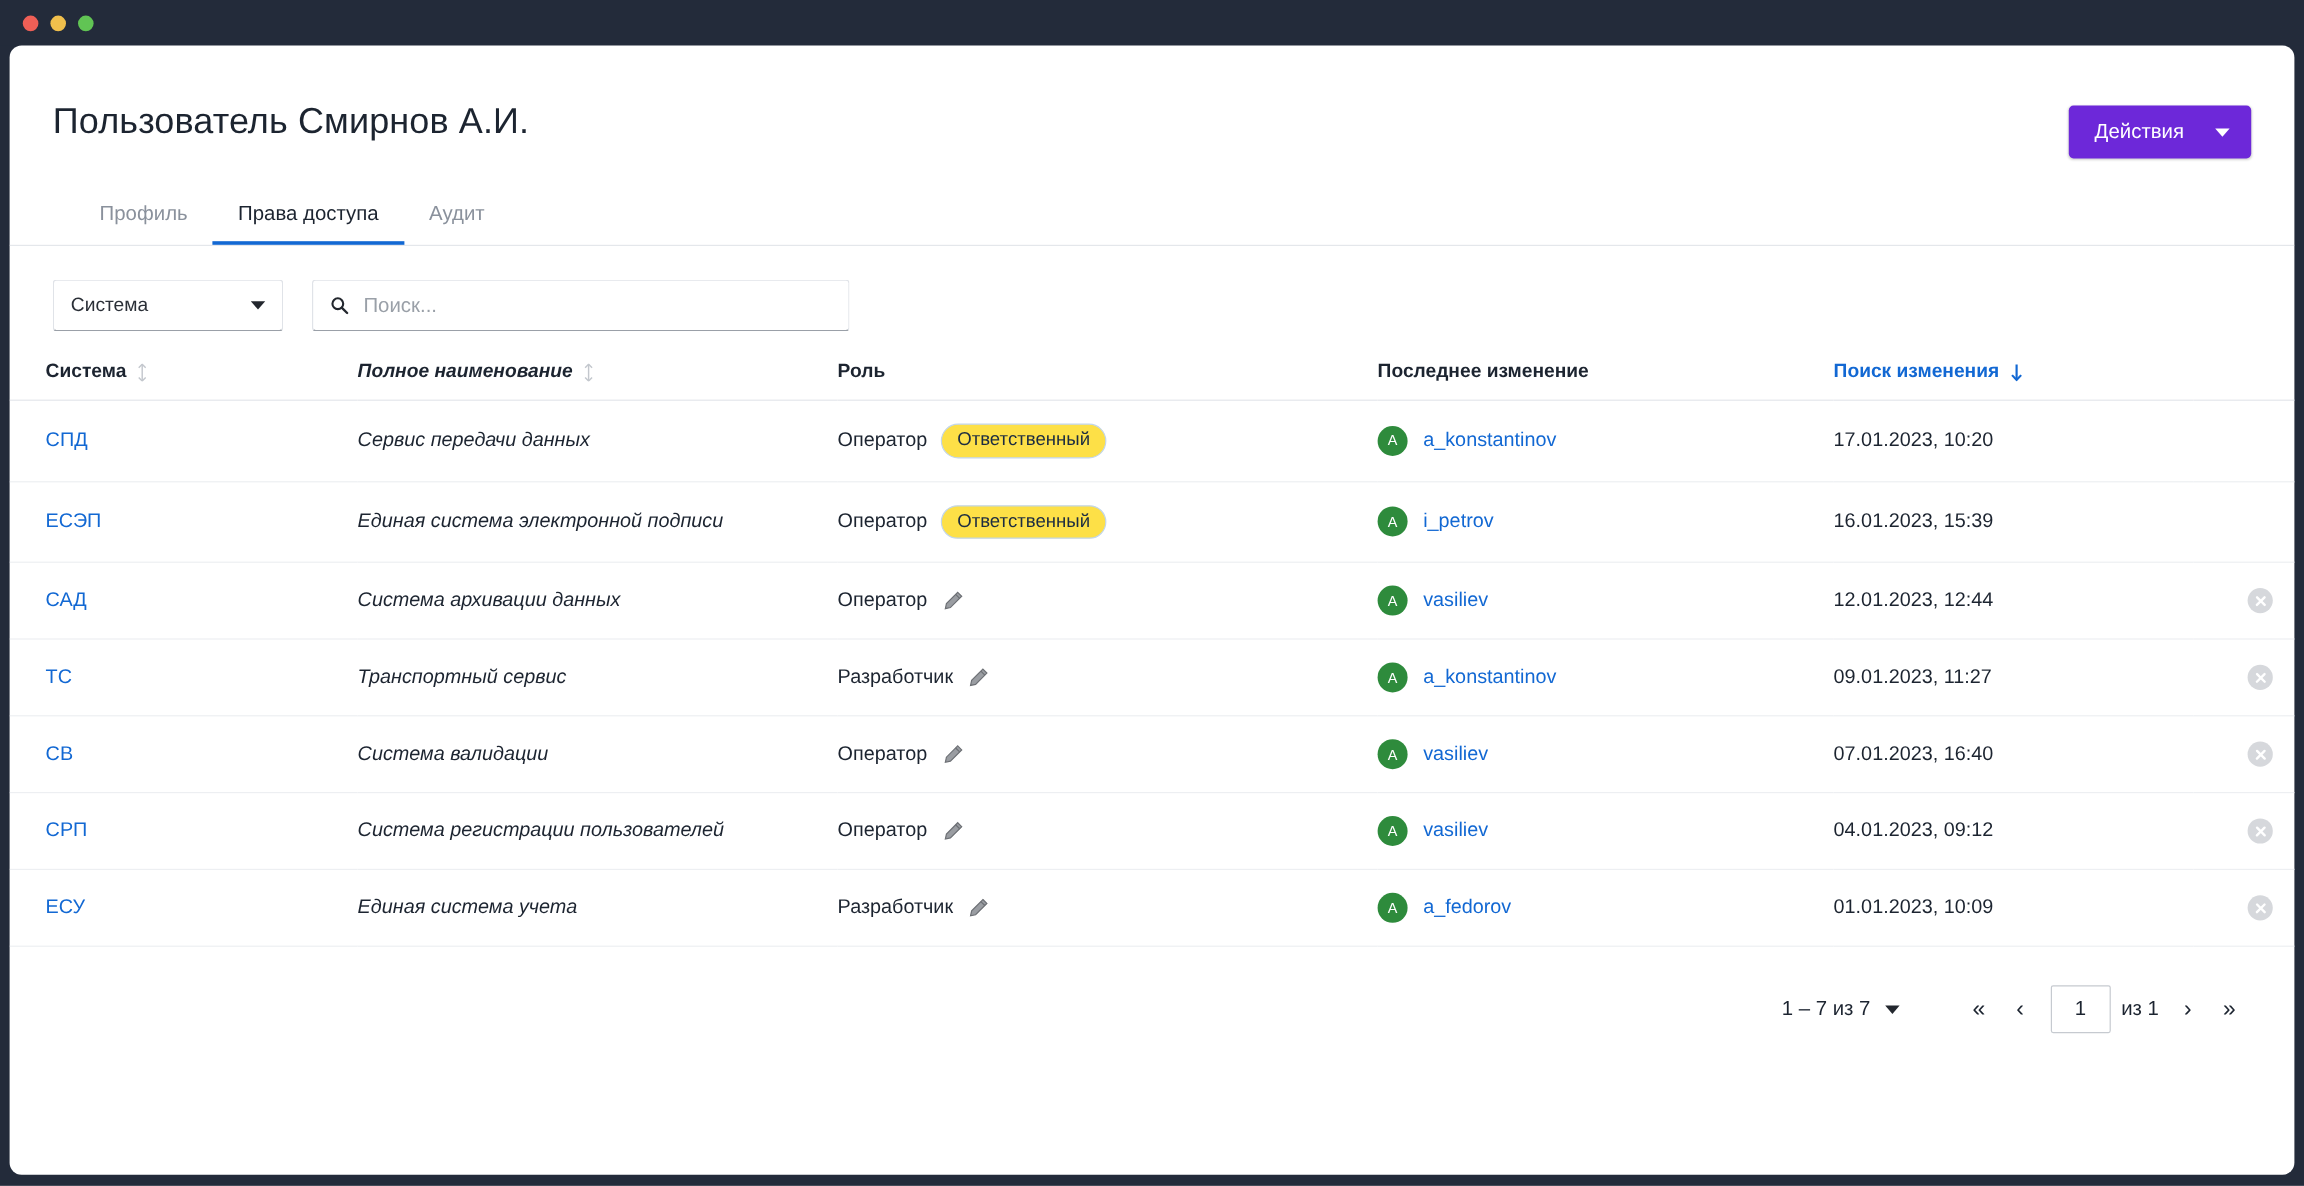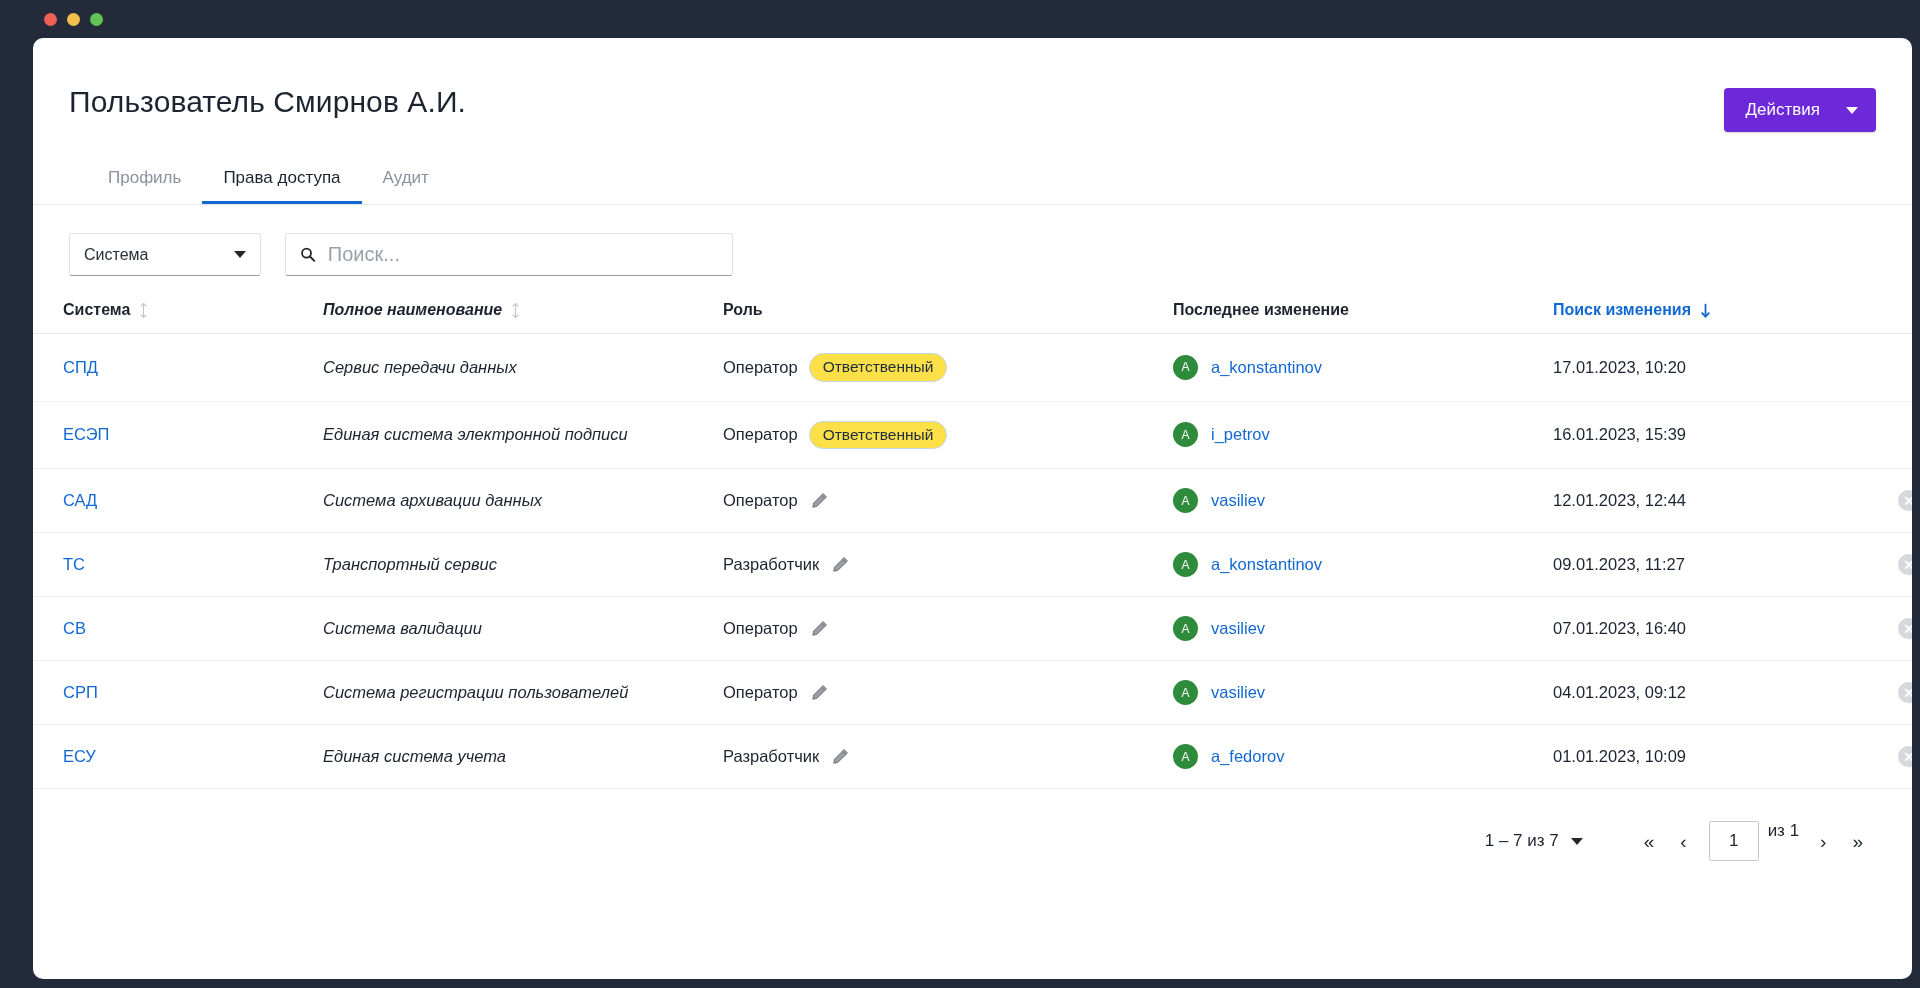--- a/index.html
+++ b/index.html
@@ -17,21 +17,20 @@
     -webkit-font-smoothing: antialiased;
   }
 
   
   .window {
     position: absolute;
     inset: 0;
     background: #232b3a;
     display: flex;
     flex-direction: column;
-    margin-left: 25px;
   }
 
   .titlebar {
     height: 38px;
     flex: 0 0 38px;
     display: flex;
     align-items: center;
     padding-left: 19px;
     gap: 10px;
     background: #232b3a;
@@ -153,21 +152,21 @@
     border-right: 6px solid transparent;
     border-top: 7px solid #23272e;
   }
 
   .funnel-icon { margin-right: 12px; display: block; }
   .filter-inner { display: flex; align-items: center; }
 
   .search-input {
     border: none;
     outline: none;
-    font-size: 20px;
+    font-size: 17px;
     font-family: inherit;
     color: #2a2f37;
     width: 100%;
     background: transparent;
   }
   .search-input::placeholder { color: #9aa0a8; }
 
   
   .table {
     width: 100%;
@@ -272,20 +271,21 @@
   }
   .remove-btn::before { transform: translate(-50%,-50%) rotate(45deg); }
   .remove-btn::after  { transform: translate(-50%,-50%) rotate(-45deg); }
 
   td.col-act { text-align: right; padding-right: 34px !important; }
   .act-wrap { display: flex; justify-content: flex-end; }
 
   
   .pagination {
     display: flex;
+    align-items: center;
     justify-content: flex-end;
     gap: 0;
     padding: 32px 36px 0 36px;
     font-size: 17px;
     color: #1c2430;
   }
 
   .page-size {
     display: inline-flex;
     align-items: center;

